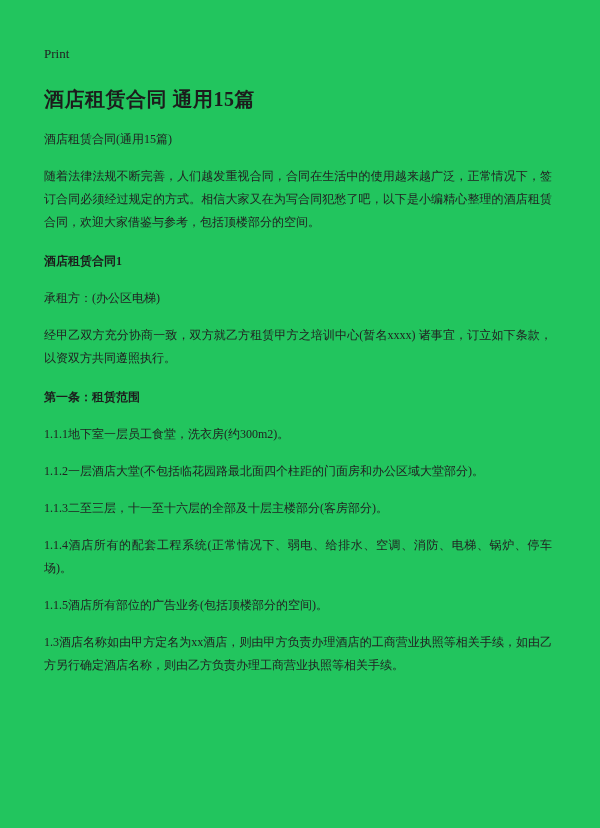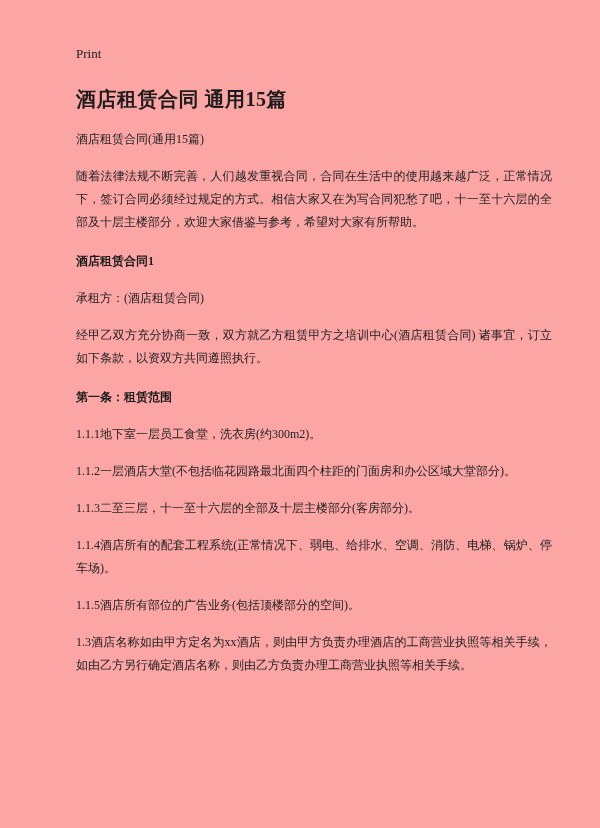--- a/index.html
+++ b/index.html
@@ -11,22 +11,22 @@
     width: 600px;
     height: 828px;
     overflow: hidden;
     font-family: "Liberation Serif", "DejaVu Serif", serif;
     color: #222222;
   }
   .page {
     box-sizing: border-box;
     width: 600px;
     height: 828px;
-    padding: 44px 48px 20px 76px;
-    background: #fca5a5;
+    padding: 44px 48px 20px 44px;
+    background: #22c55e;
   }
   .print-link {
     display: inline-block;
     font-size: 13px;
     line-height: 16px;
     color: #222222;
     cursor: pointer;
     margin: 0 0 4px 0;
   }
   h1.doc-title {
@@ -54,24 +54,24 @@
 </head>
 <body>
 
 <div class="page">
 
   <span class="print-link">Print</span>
 
   <h1 class="doc-title">酒店租赁合同 通用15篇</h1>
 
   <p class="para">酒店租赁合同(通用15篇)</p>
-  <p class="para">随着法律法规不断完善，人们越发重视合同，合同在生活中的使用越来越广泛，正常情况下，签订合同必须经过规定的方式。相信大家又在为写合同犯愁了吧，十一至十六层的全部及十层主楼部分，欢迎大家借鉴与参考，希望对大家有所帮助。</p>
+  <p class="para">随着法律法规不断完善，人们越发重视合同，合同在生活中的使用越来越广泛，正常情况下，签订合同必须经过规定的方式。相信大家又在为写合同犯愁了吧，以下是小编精心整理的酒店租赁合同，欢迎大家借鉴与参考，包括顶楼部分的空间。</p>
   <p class="para heading">酒店租赁合同1</p>
-  <p class="para">承租方：(酒店租赁合同)</p>
-  <p class="para">经甲乙双方充分协商一致，双方就乙方租赁甲方之培训中心(酒店租赁合同) 诸事宜，订立如下条款，以资双方共同遵照执行。</p>
+  <p class="para">承租方：(办公区电梯)</p>
+  <p class="para">经甲乙双方充分协商一致，双方就乙方租赁甲方之培训中心(暂名xxxx) 诸事宜，订立如下条款，以资双方共同遵照执行。</p>
   <p class="para heading">第一条：租赁范围</p>
   <p class="para">1.1.1地下室一层员工食堂，洗衣房(约300m2)。</p>
   <p class="para">1.1.2一层酒店大堂(不包括临花园路最北面四个柱距的门面房和办公区域大堂部分)。</p>
   <p class="para">1.1.3二至三层，十一至十六层的全部及十层主楼部分(客房部分)。</p>
   <p class="para">1.1.4酒店所有的配套工程系统(正常情况下、弱电、给排水、空调、消防、电梯、锅炉、停车场)。</p>
   <p class="para">1.1.5酒店所有部位的广告业务(包括顶楼部分的空间)。</p>
   <p class="para">1.3酒店名称如由甲方定名为xx酒店，则由甲方负责办理酒店的工商营业执照等相关手续，如由乙方另行确定酒店名称，则由乙方负责办理工商营业执照等相关手续。</p>
   
   
 

